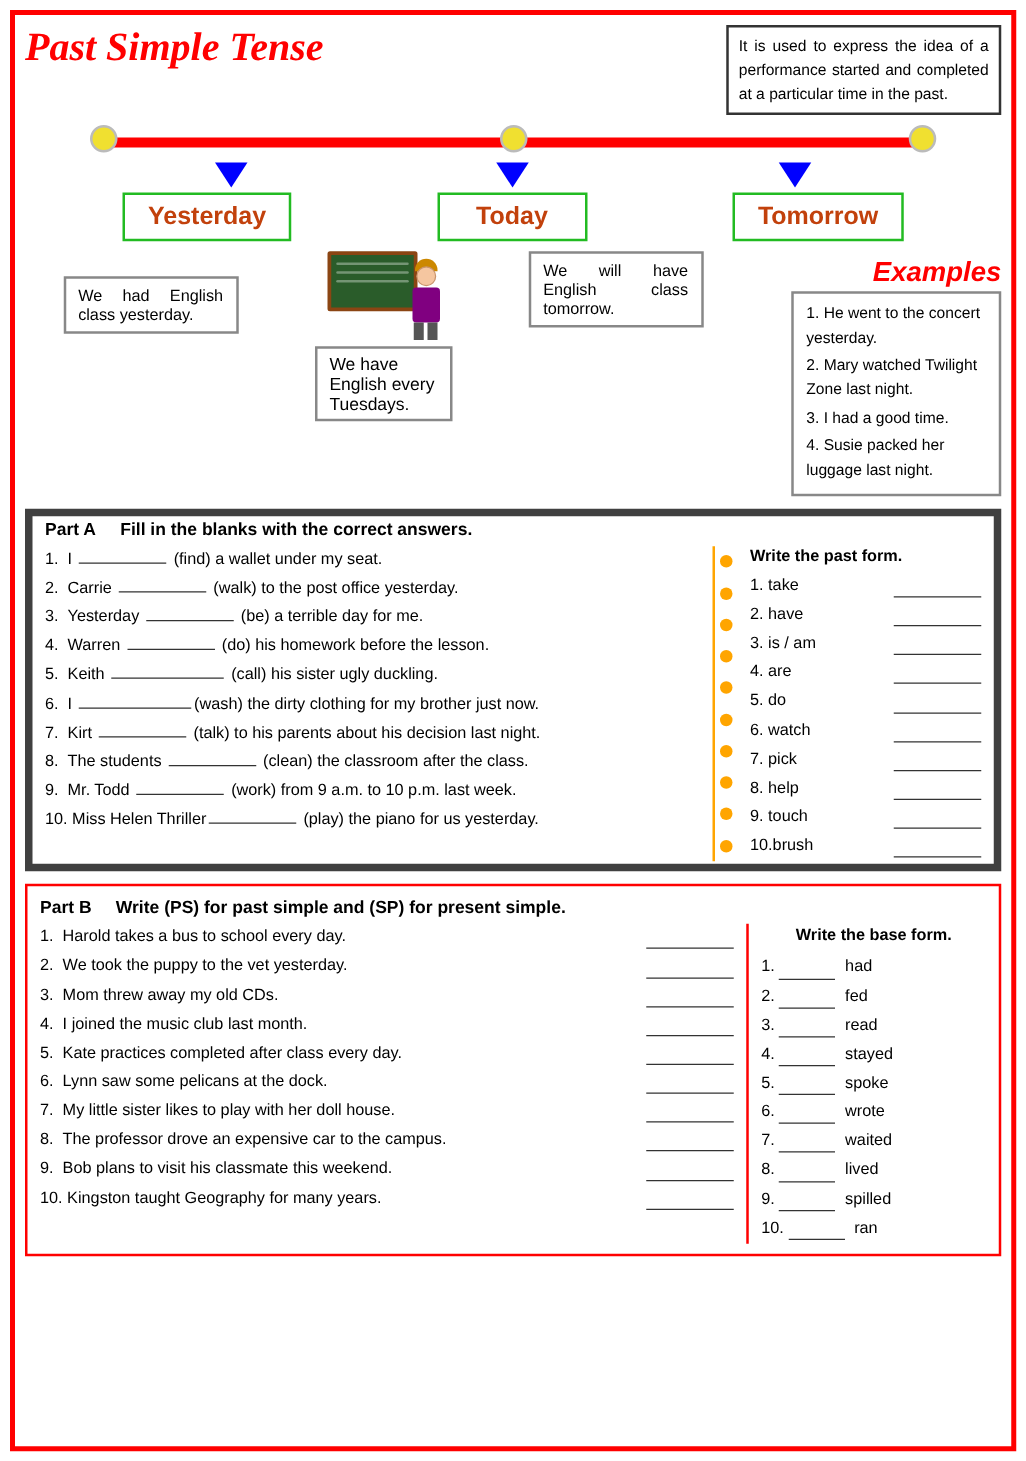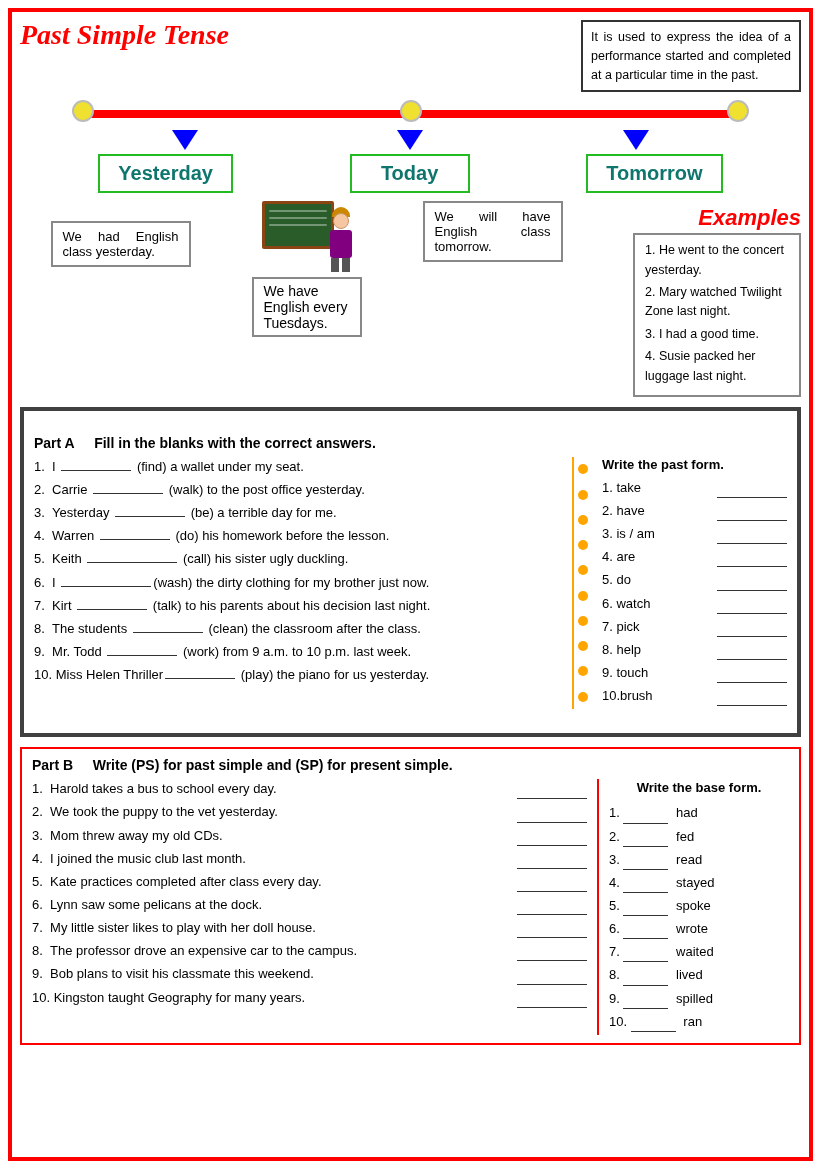--- a/index.html
+++ b/index.html
@@ -12,21 +12,21 @@
     }
     .outer-border {
       border: 4px solid red;
       width: 805px;
       min-height: 1153px;
       padding: 8px;
       position: relative;
     }
     
     .title {
-      font-size: 28px;
+      font-size: 32px;
       font-weight: bold;
       font-style: italic;
       color: red;
       font-family: 'Times New Roman', serif;
       line-height: 1.1;
       display: inline-block;
     }
     .title-row {
       display: flex;
       align-items: flex-start;
@@ -44,21 +44,21 @@
     
     .timeline-section {
       margin-top: 4px;
       position: relative;
     }
     .time-label {
       border: 2px solid #22bb22;
       padding: 6px 18px;
       font-size: 20px;
       font-weight: bold;
-      color: #0f766e;
+      color: #c2410c;
       background: #fff;
       min-width: 120px;
       text-align: center;
     }
     .speech-box {
       border: 2px solid #888;
       padding: 6px 10px;
       font-size: 13px;
       width: 140px;
       text-align: justify;
@@ -89,23 +89,23 @@
       margin-top: 6px;
       background: #fff;
     }
     .center-col {
       display: flex;
       flex-direction: column;
       align-items: center;
     }
     
     .part-section {
-      border: 4px solid #404040;
+      border: 6px solid #404040;
       margin-top: 10px;
-      padding: 24px 10px;
+      padding: 2px 10px;
       font-size: 13px;
     }
     .part-header {
       font-size: 14px;
       font-weight: bold;
       margin-bottom: 6px;
     }
     .part-right-title {
       font-weight: bold;
       font-size: 13px;

